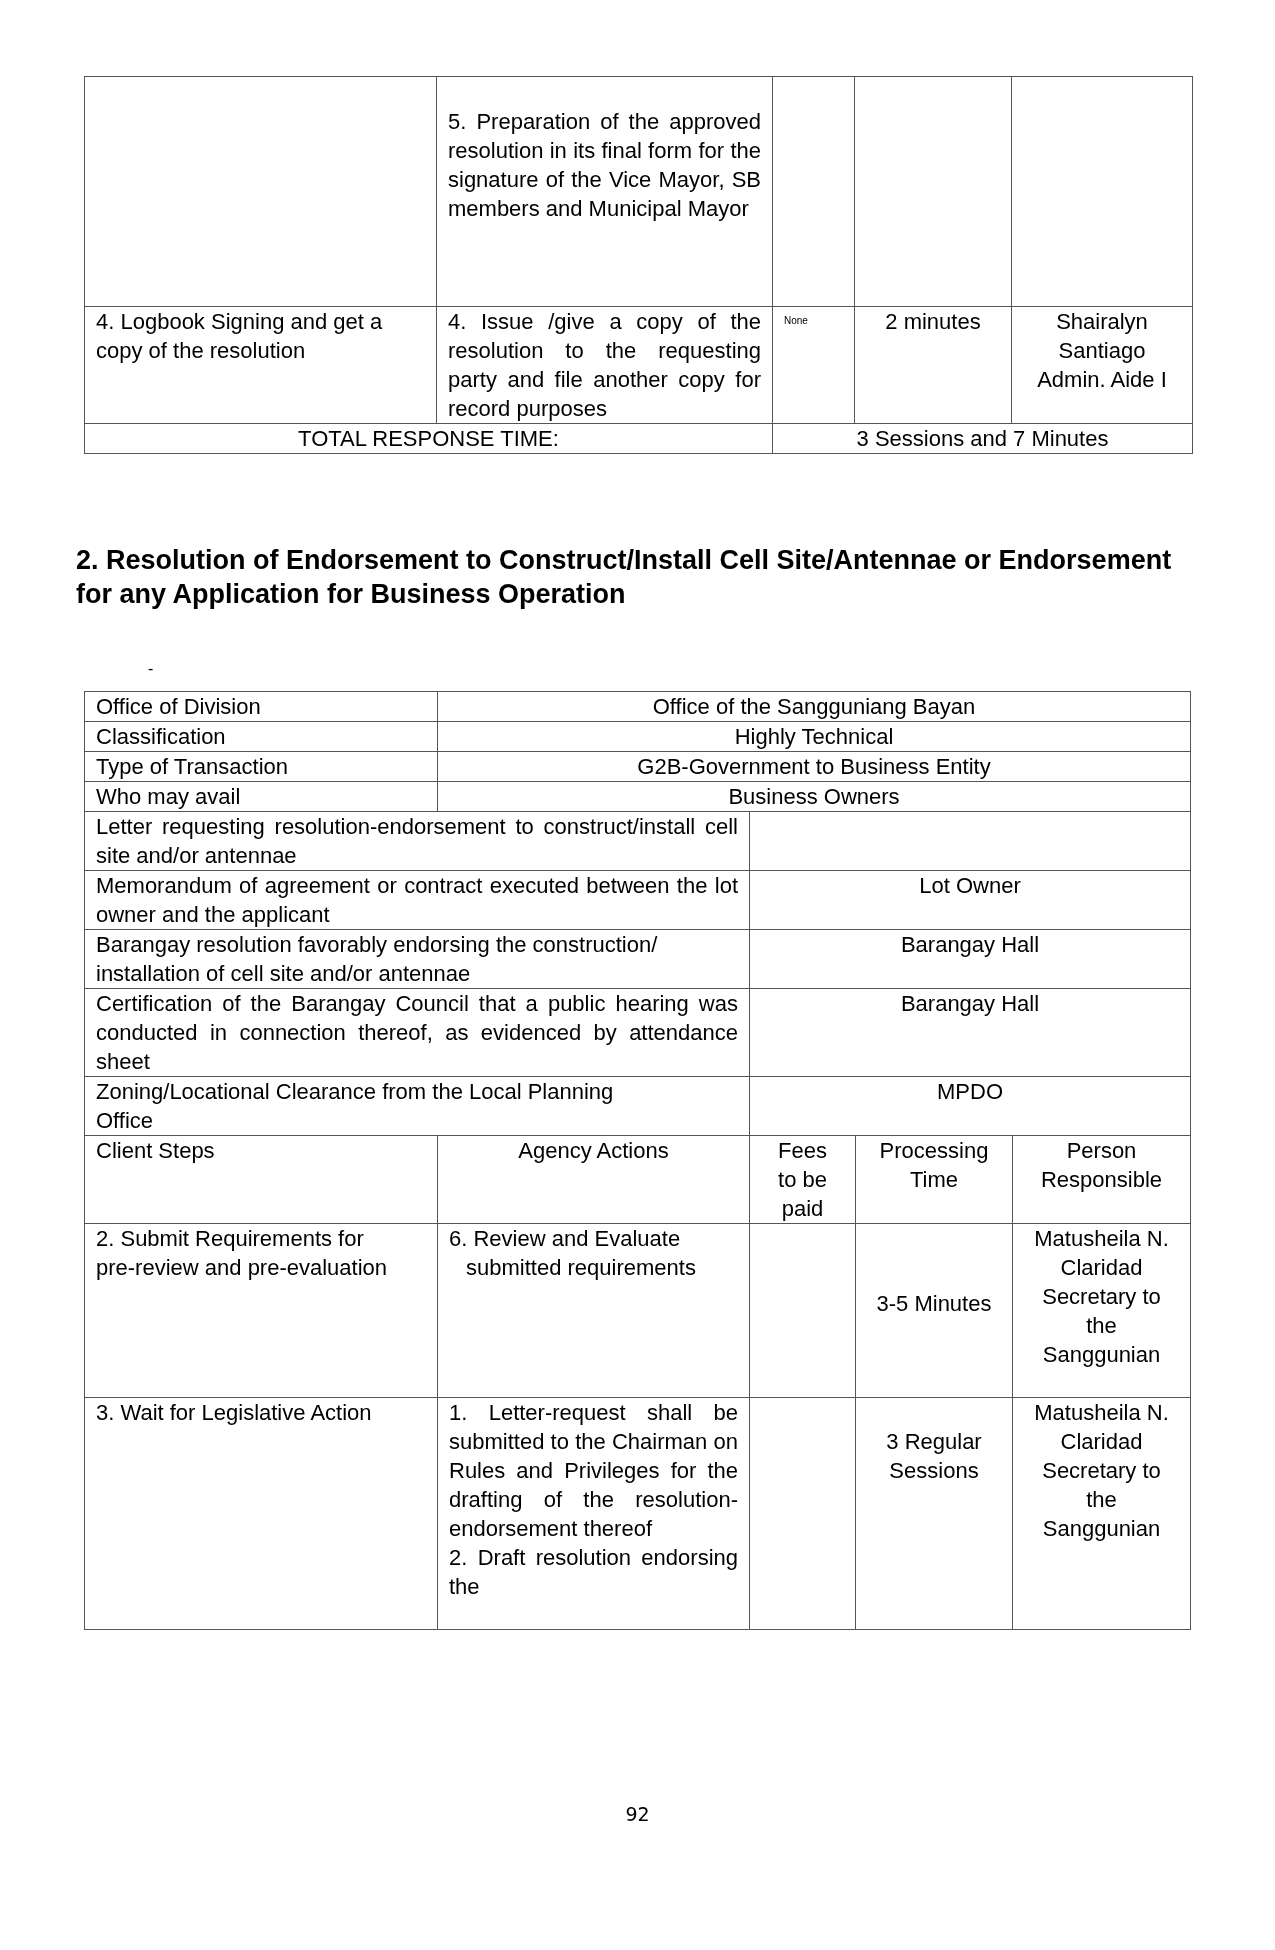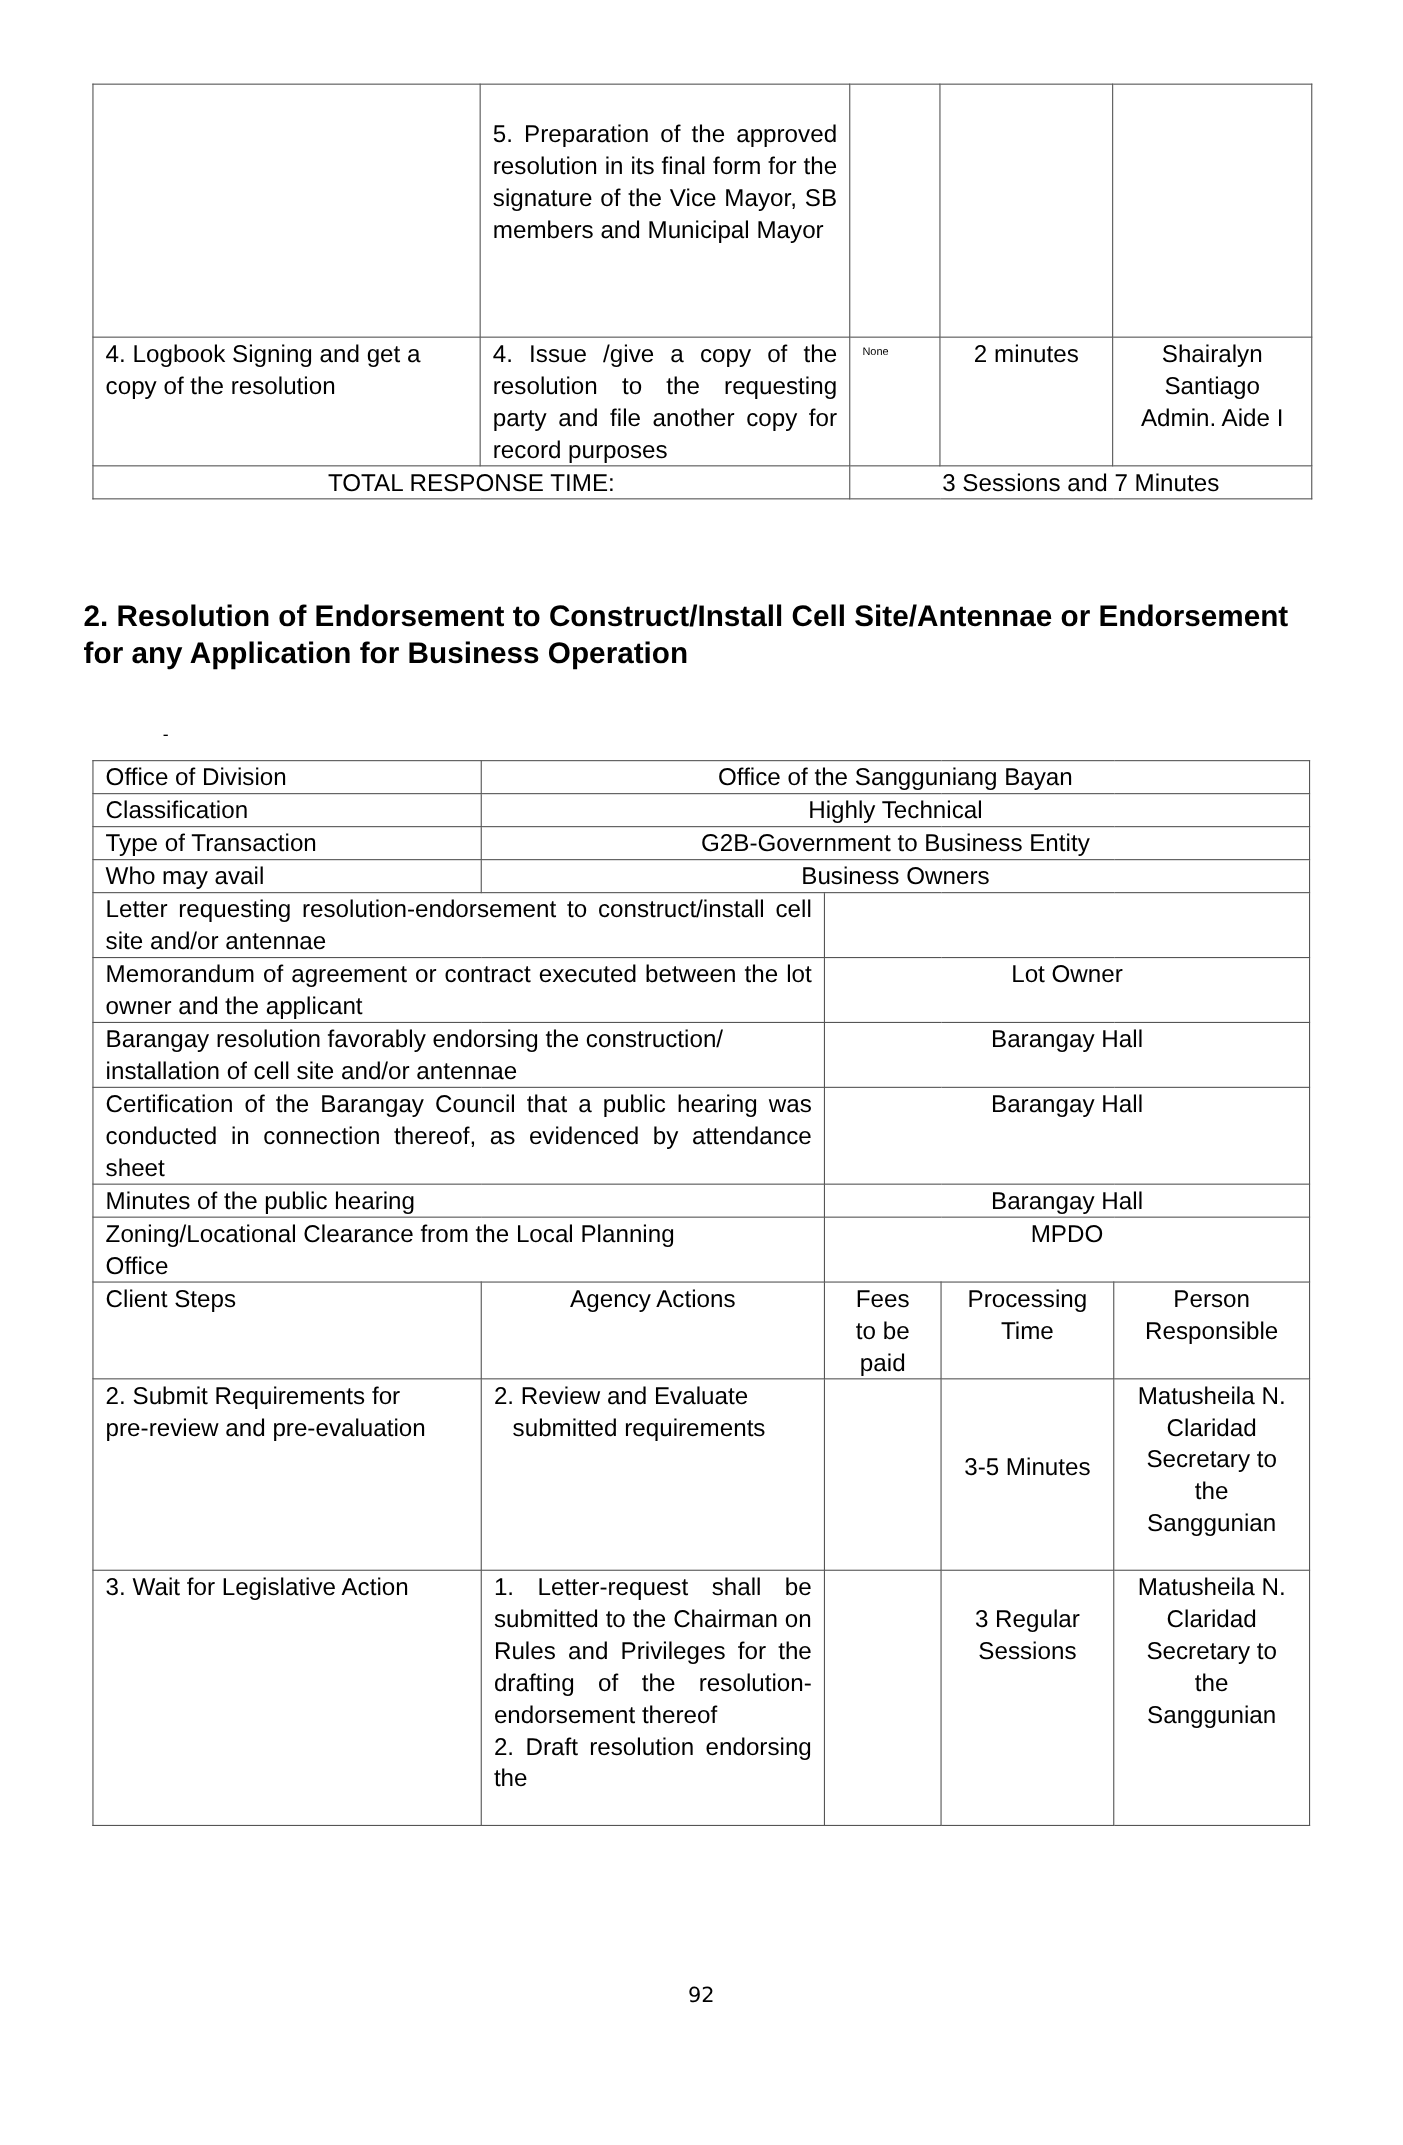--- a/index.html
+++ b/index.html
@@ -90,43 +90,39 @@
     <td colspan="3" class="c">Lot Owner</td>
   </tr>
   <tr style="height:58px">
     <td colspan="2">Barangay resolution favorably endorsing the construction/ installation of cell site and/or antennae</td>
     <td colspan="3" class="c">Barangay Hall</td>
   </tr>
   <tr style="height:87px">
     <td colspan="2" class="j">Certification of the Barangay Council that a public hearing was conducted in connection thereof, as evidenced by attendance sheet</td>
     <td colspan="3" class="c">Barangay Hall</td>
   </tr>
-  <tr style="height:30px">
-    <td colspan="2">Minutes of the public hearing</td>
-    <td colspan="3" class="c">Barangay Hall</td>
-  </tr>
   <tr style="height:57px">
     <td colspan="2">
           <div style="width:560px">Zoning/Locational Clearance from the Local Planning Office</div>
         </td>
     <td colspan="3" class="c">MPDO</td>
   </tr>
   <tr style="height:88px">
     <td class="b">Client Steps</td>
     <td class="c b">Agency Actions</td>
     <td class="c b" style="padding:0 18px">Fees to be paid</td>
     <td class="c b" style="padding:0 4px">Processing Time</td>
     <td class="c b" style="padding:0 4px">Person Responsible</td>
   </tr>
   <tr style="height:174px">
     <td>
           <div style="width:310px">2. Submit Requirements for pre-review and pre-evaluation</div>
         </td>
     <td>
-          <div style="width:270px;text-indent:-17px;padding-left:17px">2. Review and Evaluate submitted requirements</div>
+          <div style="width:270px;text-indent:-17px;padding-left:17px">6. Review and Evaluate submitted requirements</div>
         </td>
     <td></td>
     <td class="c" style="vertical-align:middle;padding:0 2px 14px">3-5 Minutes</td>
     <td class="c" style="padding:0 2px">
       <div>Matusheila N.</div>
       <div>Claridad</div>
       <div>Secretary to</div>
       <div>the</div>
       <div>Sanggunian</div>
     </td>

